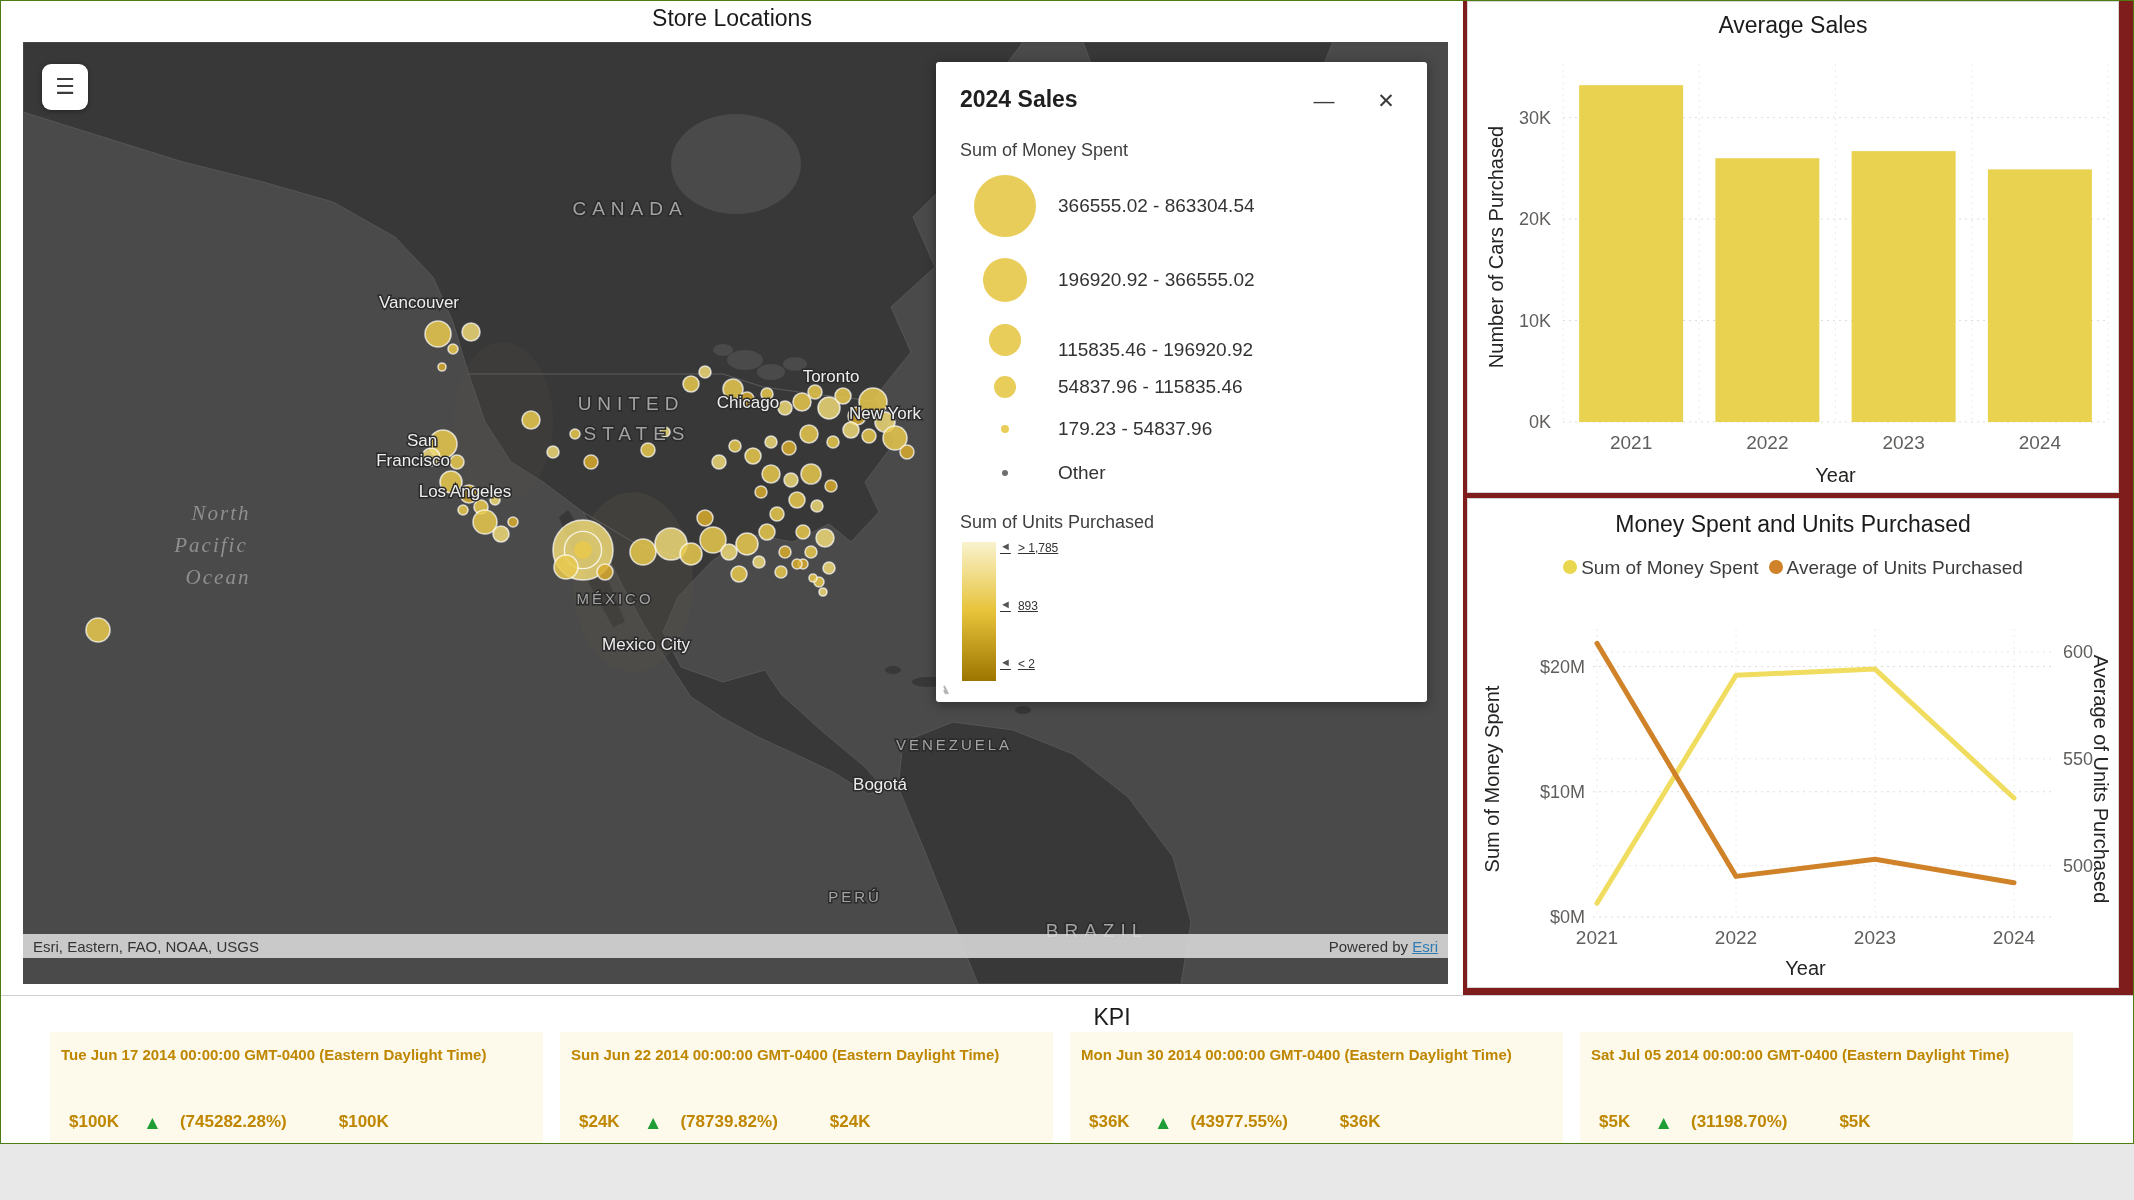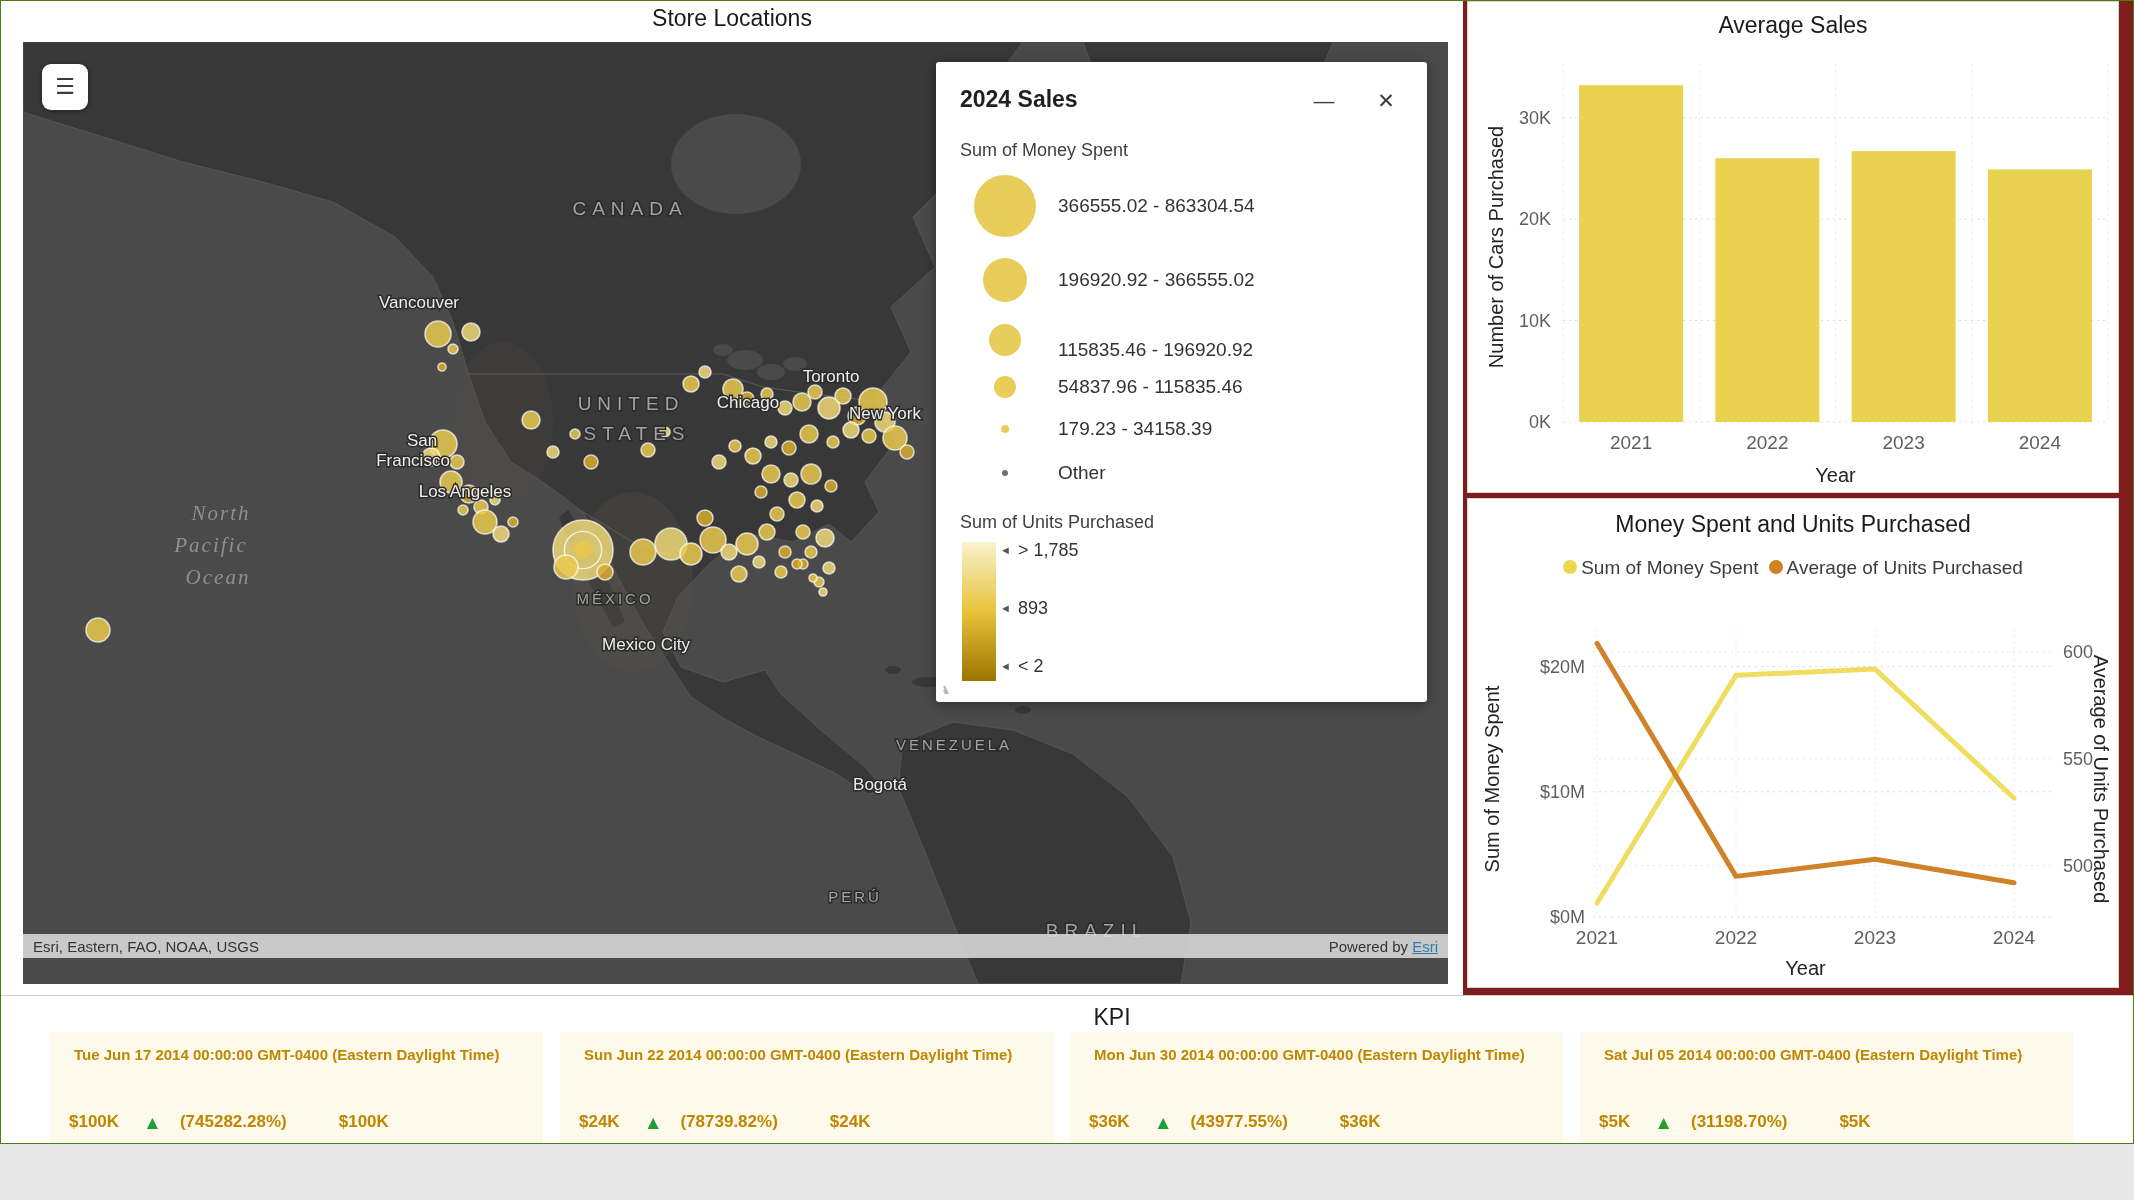--- a/index.html
+++ b/index.html
@@ -37,41 +37,41 @@
                   font-size:21px; color:#3c3c3c; cursor:pointer; }
   .legend-btn.min   { right:86px; }
   .legend-btn.close { right:24px; }
   .lg-section { position:absolute; left:24px; font-size:18px; color:#3f3f3f; }
   .lg-circles { position:absolute; left:24px; top:100px; }
   .lg-circle  { fill:#e9cd5b; }
   .lg-other   { fill:#6f6f6f; }
   .lg-label   { position:absolute; left:122px; font-size:19px; color:#333; }
   .lg-gradient{ position:absolute; left:26px; top:480px; width:34px; height:139px;
                 background:linear-gradient(#f9f2cd, #e7c33a 50%, #9c7500); }
-  .lg-marker  { position:absolute; left:64px; font-size:18px; color:#333; }
+  .lg-marker  { position:absolute; left:64px; font-size:12px; color:#333;text-decoration:underline; }
   .lg-marker::before { content:"◄"; font-size:11px; color:#555; margin-right:7px; vertical-align:2px; }
   .lg-resize  { position:absolute; left:6px; bottom:6px; }
 
   
   .bar-panel  { position:absolute; left:1466px; top:0;     width:652px; height:492px; border:1px solid #d6d6d6; background:#fff; }
   .line-panel { position:absolute; left:1466px; top:497px; width:652px; height:490px; border:1px solid #d6d6d6; background:#fff; }
   .chart-svg  { position:absolute; left:0; top:0; }
   .vlabel { position:absolute; white-space:nowrap; font-size:20px; color:#252423;
             transform:translate(-50%,-50%) rotate(-90deg); }
   .vlabel.right { transform:translate(-50%,-50%) rotate(90deg); }
   .line-legend { position:absolute; top:58px; left:0; width:100%; display:flex; justify-content:center;
                  gap:10px; align-items:center; font-size:19px; color:#3d3d3d; }
   .leg-dot { width:14px; height:14px; border-radius:50%; display:inline-block; margin-right:4px; }
 
   
   .kpi-panel { position:absolute; left:0; top:994px; width:2134px; height:206px;
                border-top:1px solid #cfcfcf; background:#fff; }
   .kpi-row { position:absolute; left:49px; top:36px; display:flex; gap:17px; }
   .kpi-card { position:relative; width:493px; height:155px; background:#fdfaec; cursor:pointer; }
-  .kpi-date { position:absolute; left:24px; top:14px; font-size:15px; font-weight:bold; color:#bf8600; }
+  .kpi-date { position:absolute; left:11px; top:14px; font-size:15px; font-weight:bold; color:#bf8600; }
   .kpi-values { position:absolute; left:19px; top:80px; display:flex; align-items:flex-end;
                 font-size:17px; font-weight:bold; color:#bf8600; }
   .kpi-trend { color:#1e9e35; font-size:19px; margin-left:24px; line-height:1; }
   .kpi-pct  { margin-left:18px; }
   .kpi-goal { margin-left:52px; }
   .kpi-bar  { position:absolute; left:0; bottom:0; width:100%; height:7px; background:#2e96ff; }
 </style>
 </head>
 <body>
 
@@ -241,21 +241,21 @@
           <circle class="lg-circle" cx="45" cy="178" r="16"></circle>
           <circle class="lg-circle" cx="45" cy="225" r="11"></circle>
           <circle class="lg-circle" cx="45" cy="267" r="4"></circle>
           <circle class="lg-other" cx="45" cy="311" r="3"></circle>
         </svg>
 
         <div class="lg-label" style="top:133px;">366555.02 - 863304.54</div>
         <div class="lg-label" style="top:207px;">196920.92 - 366555.02</div>
         <div class="lg-label" style="top:277px;">115835.46 - 196920.92</div>
         <div class="lg-label" style="top:314px;">54837.96 - 115835.46</div>
-        <div class="lg-label" style="top:356px;">179.23 - 34158.39</div>
+        <div class="lg-label" style="top:356px;">179.23 - 54837.96</div>
         <div class="lg-label" style="top:400px;">Other</div>
 
         <div class="lg-section" style="top:450px;">Sum of Units Purchased</div>
         <div class="lg-gradient"></div>
         <div class="lg-marker" style="top:478px;">&gt; 1,785</div>
         <div class="lg-marker" style="top:536px;text-align:right;">893</div>
         <div class="lg-marker" style="top:594px;">&lt; 2</div>
 
         <svg class="lg-resize" width="16" height="16">
           <path d="M2,6 L6,14 M2,10 L4,14" stroke="#b5b5b5" stroke-width="2" fill="none"></path>

